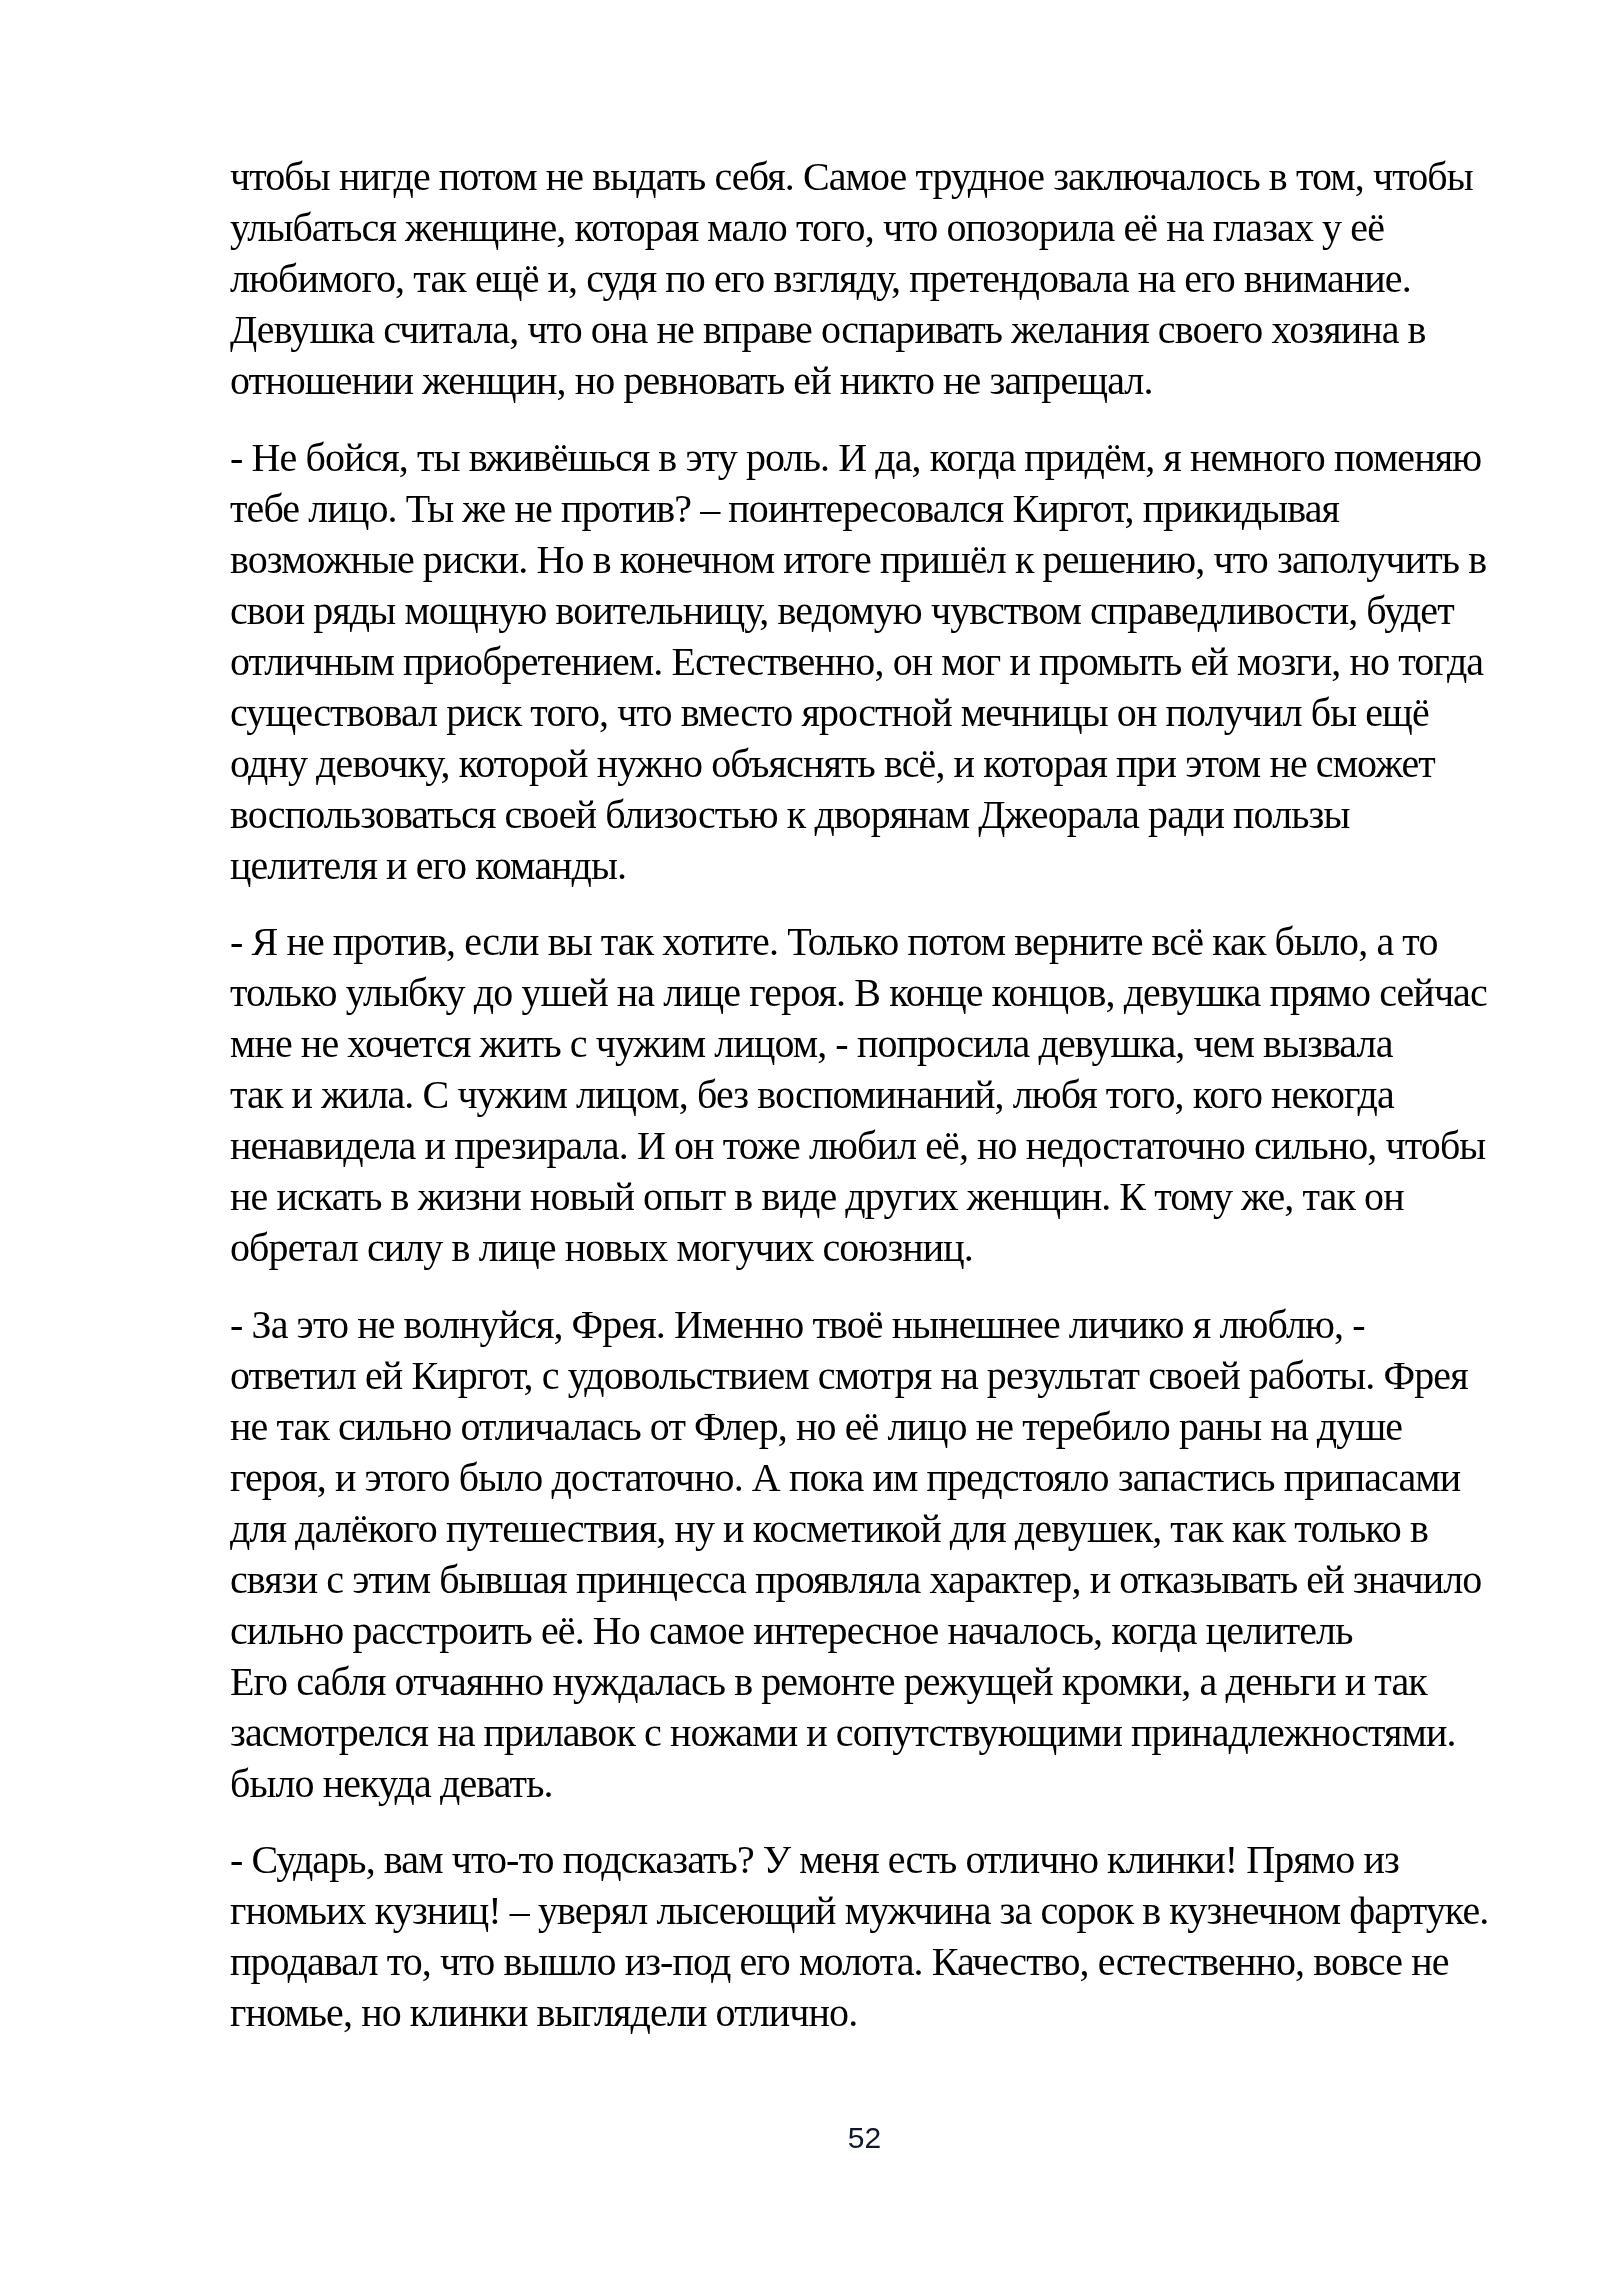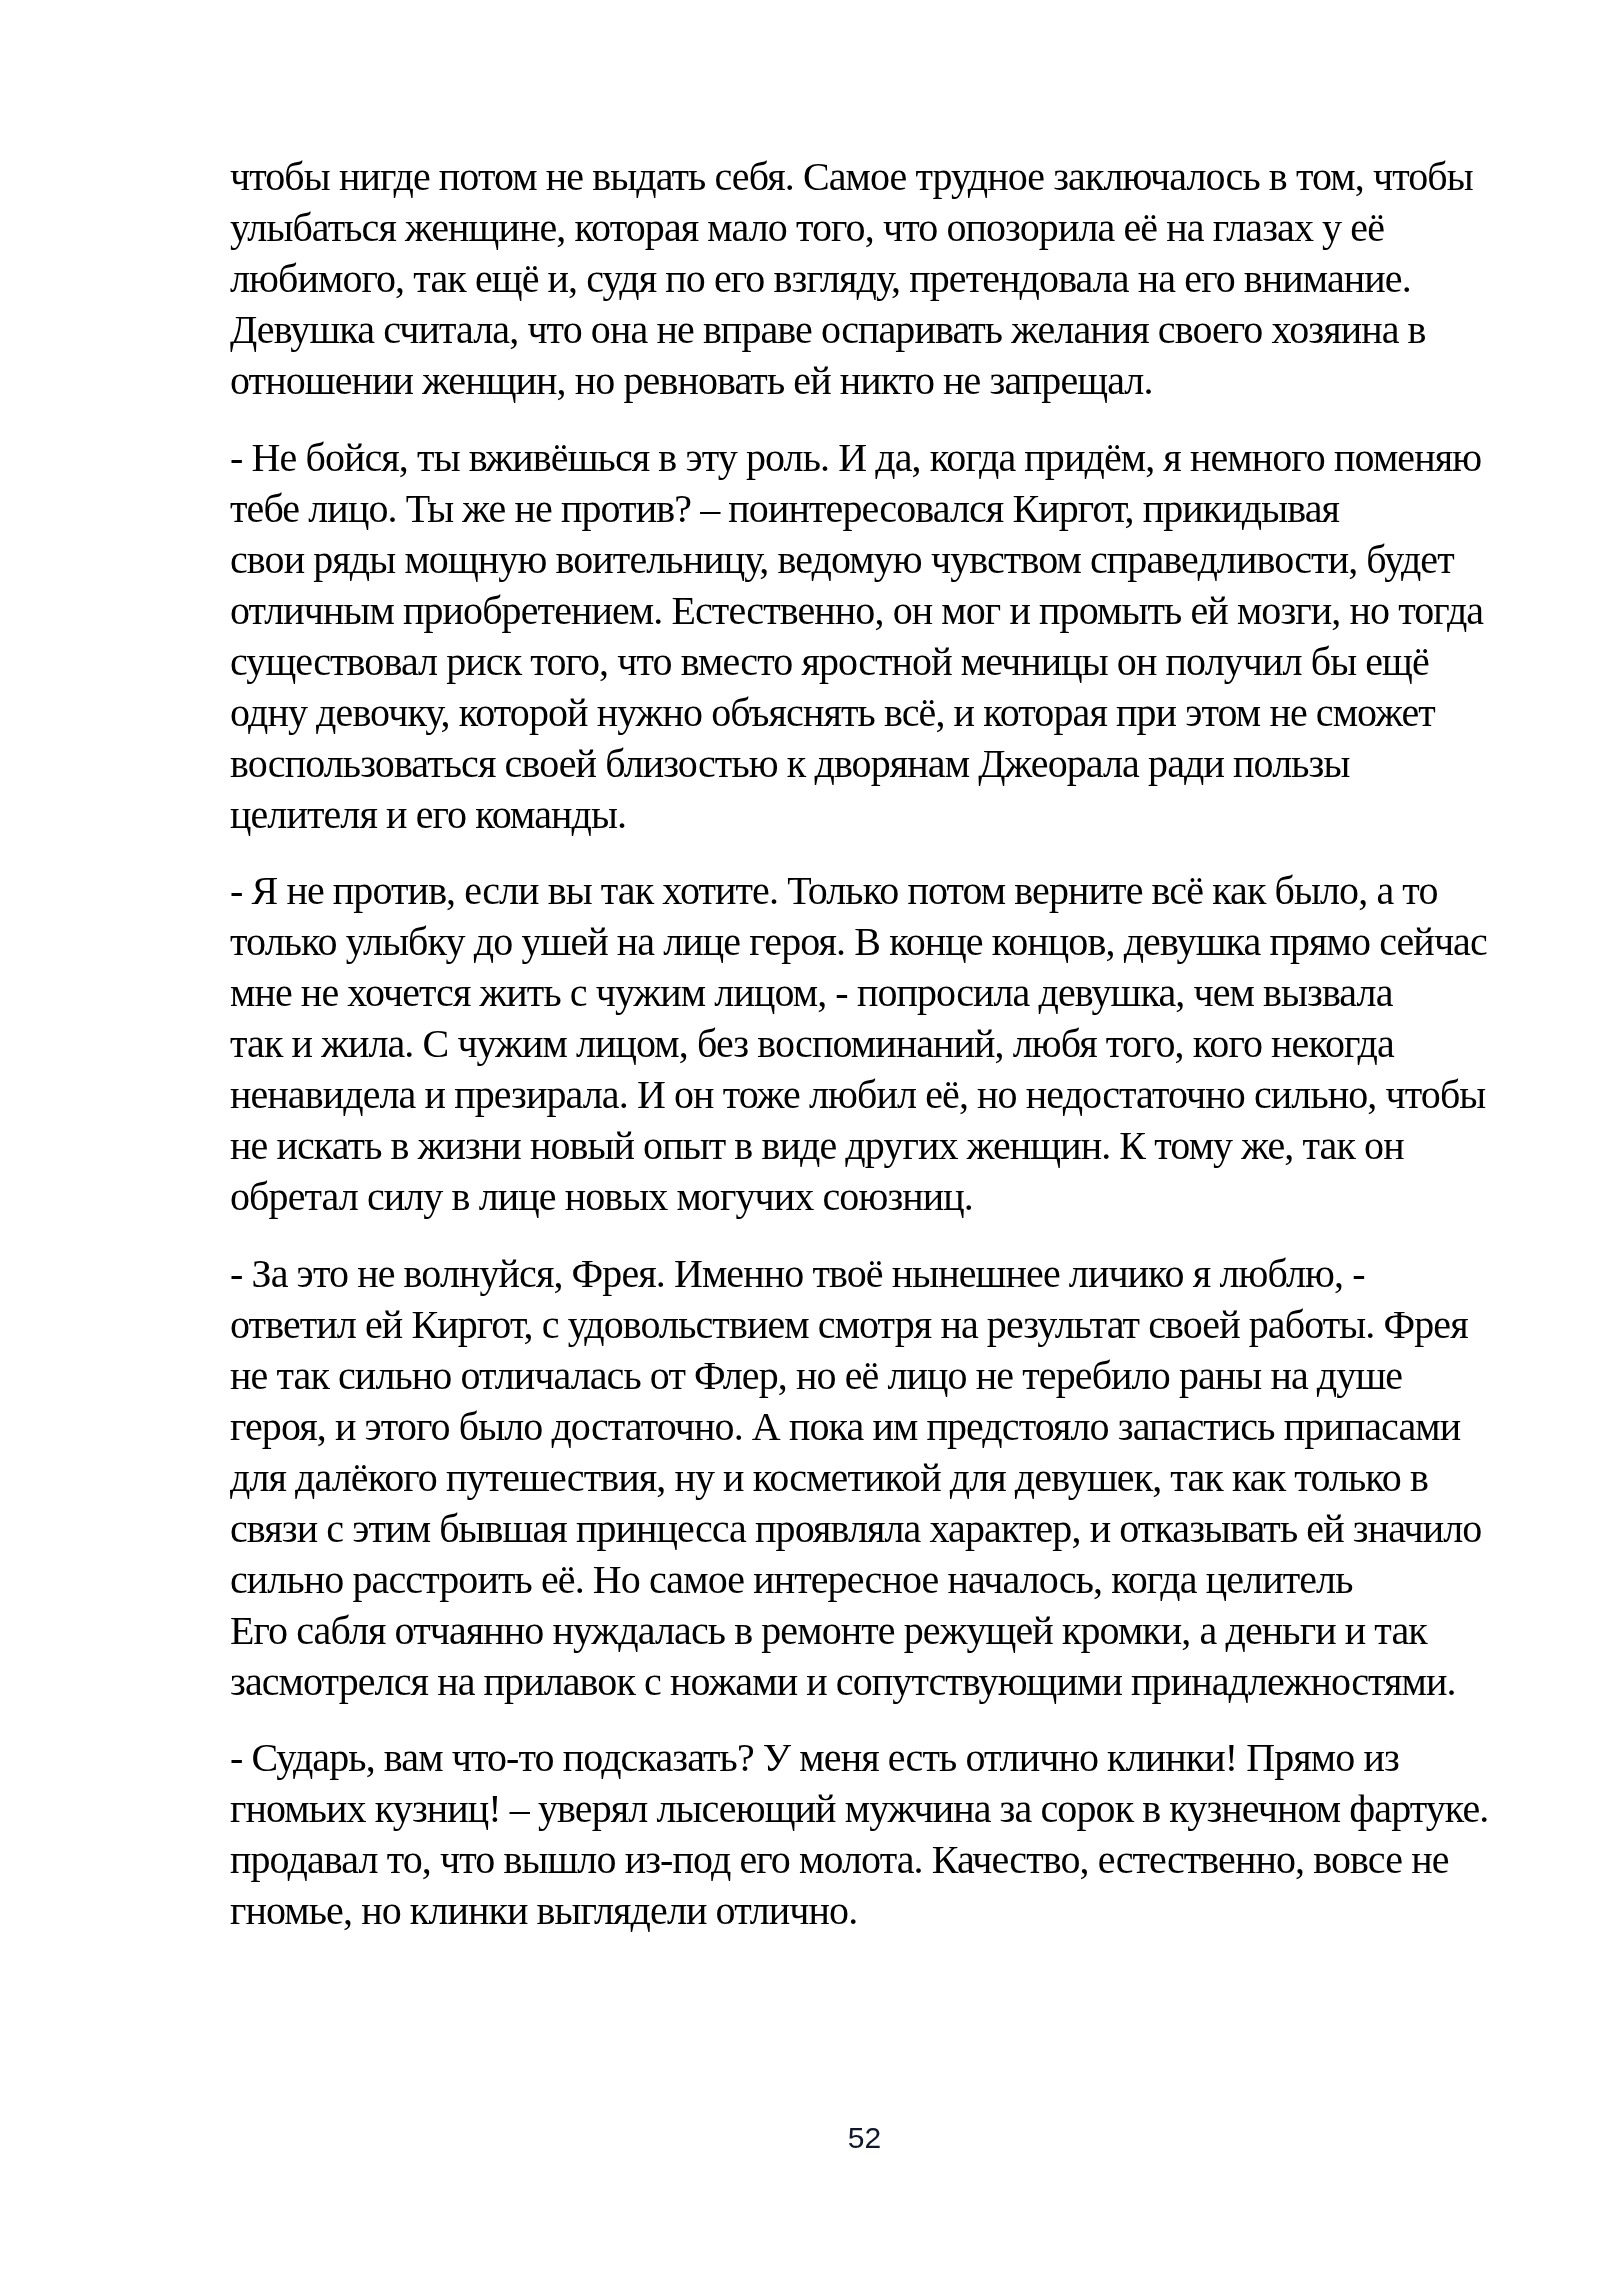--- a/index.html
+++ b/index.html
@@ -53,20 +53,21 @@
     <div class="paragraph">
         <div class="line">чтобы нигде потом не выдать себя. Самое трудное заключалось в том, чтобы</div>
         <div class="line">улыбаться женщине, которая мало того, что опозорила её на глазах у её</div>
         <div class="line">любимого, так ещё и, судя по его взгляду, претендовала на его внимание.</div>
         <div class="line">Девушка считала, что она не вправе оспаривать желания своего хозяина в</div>
         <div class="line">отношении женщин, но ревновать ей никто не запрещал.</div>
       </div>
     <div class="paragraph">
         <div class="line">- Не бойся, ты вживёшься в эту роль. И да, когда придём, я немного поменяю</div>
         <div class="line">тебе лицо. Ты же не против? – поинтересовался Киргот, прикидывая</div>
+        <div class="line">возможные риски. Но в конечном итоге пришёл к решению, что заполучить в</div>
         <div class="line">свои ряды мощную воительницу, ведомую чувством справедливости, будет</div>
         <div class="line">отличным приобретением. Естественно, он мог и промыть ей мозги, но тогда</div>
         <div class="line">существовал риск того, что вместо яростной мечницы он получил бы ещё</div>
         <div class="line">одну девочку, которой нужно объяснять всё, и которая при этом не сможет</div>
         <div class="line">воспользоваться своей близостью к дворянам Джеорала ради пользы</div>
         <div class="line">целителя и его команды.</div>
       </div>
     <div class="paragraph">
         <div class="line">- Я не против, если вы так хотите. Только потом верните всё как было, а то</div>
         <div class="line">только улыбку до ушей на лице героя. В конце концов, девушка прямо сейчас</div>
@@ -79,20 +80,21 @@
     <div class="paragraph">
         <div class="line">- За это не волнуйся, Фрея. Именно твоё нынешнее личико я люблю, -</div>
         <div class="line">ответил ей Киргот, с удовольствием смотря на результат своей работы. Фрея</div>
         <div class="line">не так сильно отличалась от Флер, но её лицо не теребило раны на душе</div>
         <div class="line">героя, и этого было достаточно. А пока им предстояло запастись припасами</div>
         <div class="line">для далёкого путешествия, ну и косметикой для девушек, так как только в</div>
         <div class="line">связи с этим бывшая принцесса проявляла характер, и отказывать ей значило</div>
         <div class="line">сильно расстроить её. Но самое интересное началось, когда целитель</div>
         <div class="line">Его сабля отчаянно нуждалась в ремонте режущей кромки, а деньги и так</div>
         <div class="line">засмотрелся на прилавок с ножами и сопутствующими принадлежностями.</div>
+        <div class="line">было некуда девать.</div>
       </div>
     <div class="paragraph">
         <div class="line">- Сударь, вам что-то подсказать? У меня есть отлично клинки! Прямо из</div>
         <div class="line">гномьих кузниц! – уверял лысеющий мужчина за сорок в кузнечном фартуке.</div>
         <div class="line">продавал то, что вышло из-под его молота. Качество, естественно, вовсе не</div>
         <div class="line">гномье, но клинки выглядели отлично.</div>
       </div>
   </div>
   <div class="page-number">52</div>
 </div>

